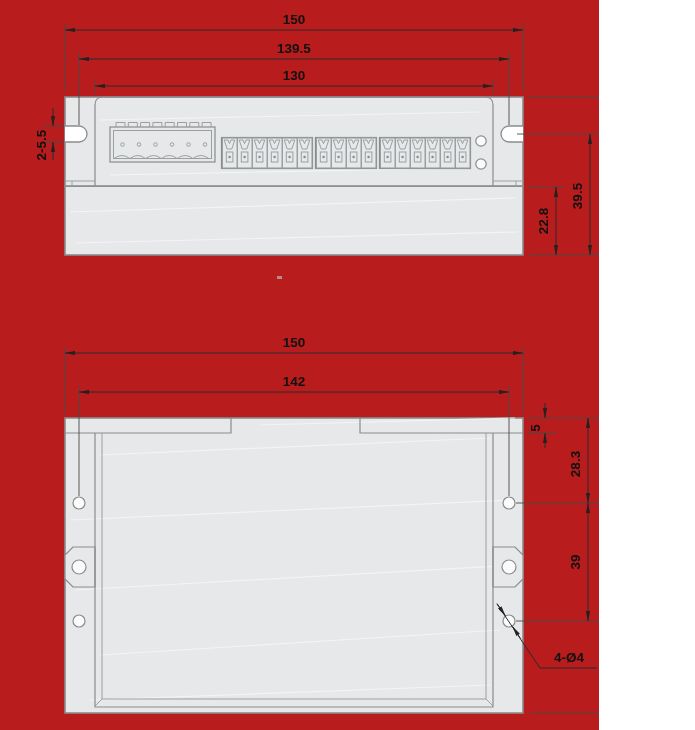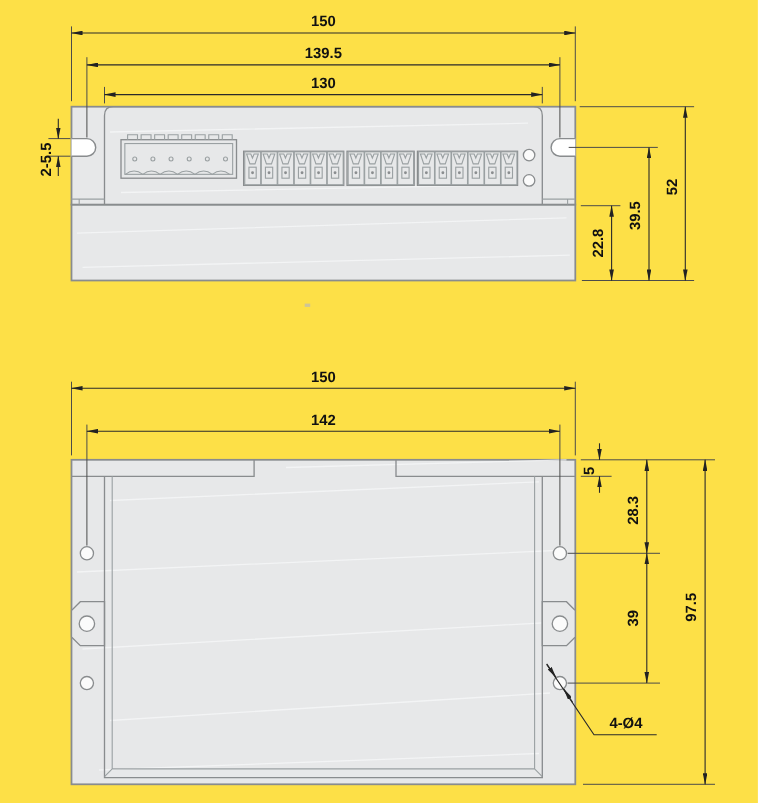--- a/index.html
+++ b/index.html
@@ -1,16 +1,16 @@
 <!DOCTYPE html>
 <html><head>
 <meta charset="utf-8">
 <style>
   html,body{margin:0;padding:0;background:#ffffff;}
-  .sheet{width:689px;height:730px;position:relative;background:#fde047;overflow:hidden;}
+  .sheet{width:599px;height:730px;position:relative;background:#b91c1c;overflow:hidden;}
   svg{display:block;}
   text{font-family:"Liberation Sans","DejaVu Sans",sans-serif;font-weight:bold;fill:#111;}
   .dim-txt{font-size:13.5px;}
   .part{fill:#e7e8e9;stroke:#898c8e;stroke-width:1.6;}
   .pline{fill:none;stroke:#898c8e;stroke-width:1.2;}
   .pline-thin{fill:none;stroke:#9aa0a2;stroke-width:1;}
   .hole{fill:#fbfbfb;stroke:#898c8e;stroke-width:1.2;}
   .slot{fill:#ffffff;stroke:#898c8e;stroke-width:1.3;}
   .dim{stroke:#2a2a2a;stroke-width:1;fill:none;}
   .ext{stroke:#4a4a4a;stroke-width:0.9;fill:none;}

